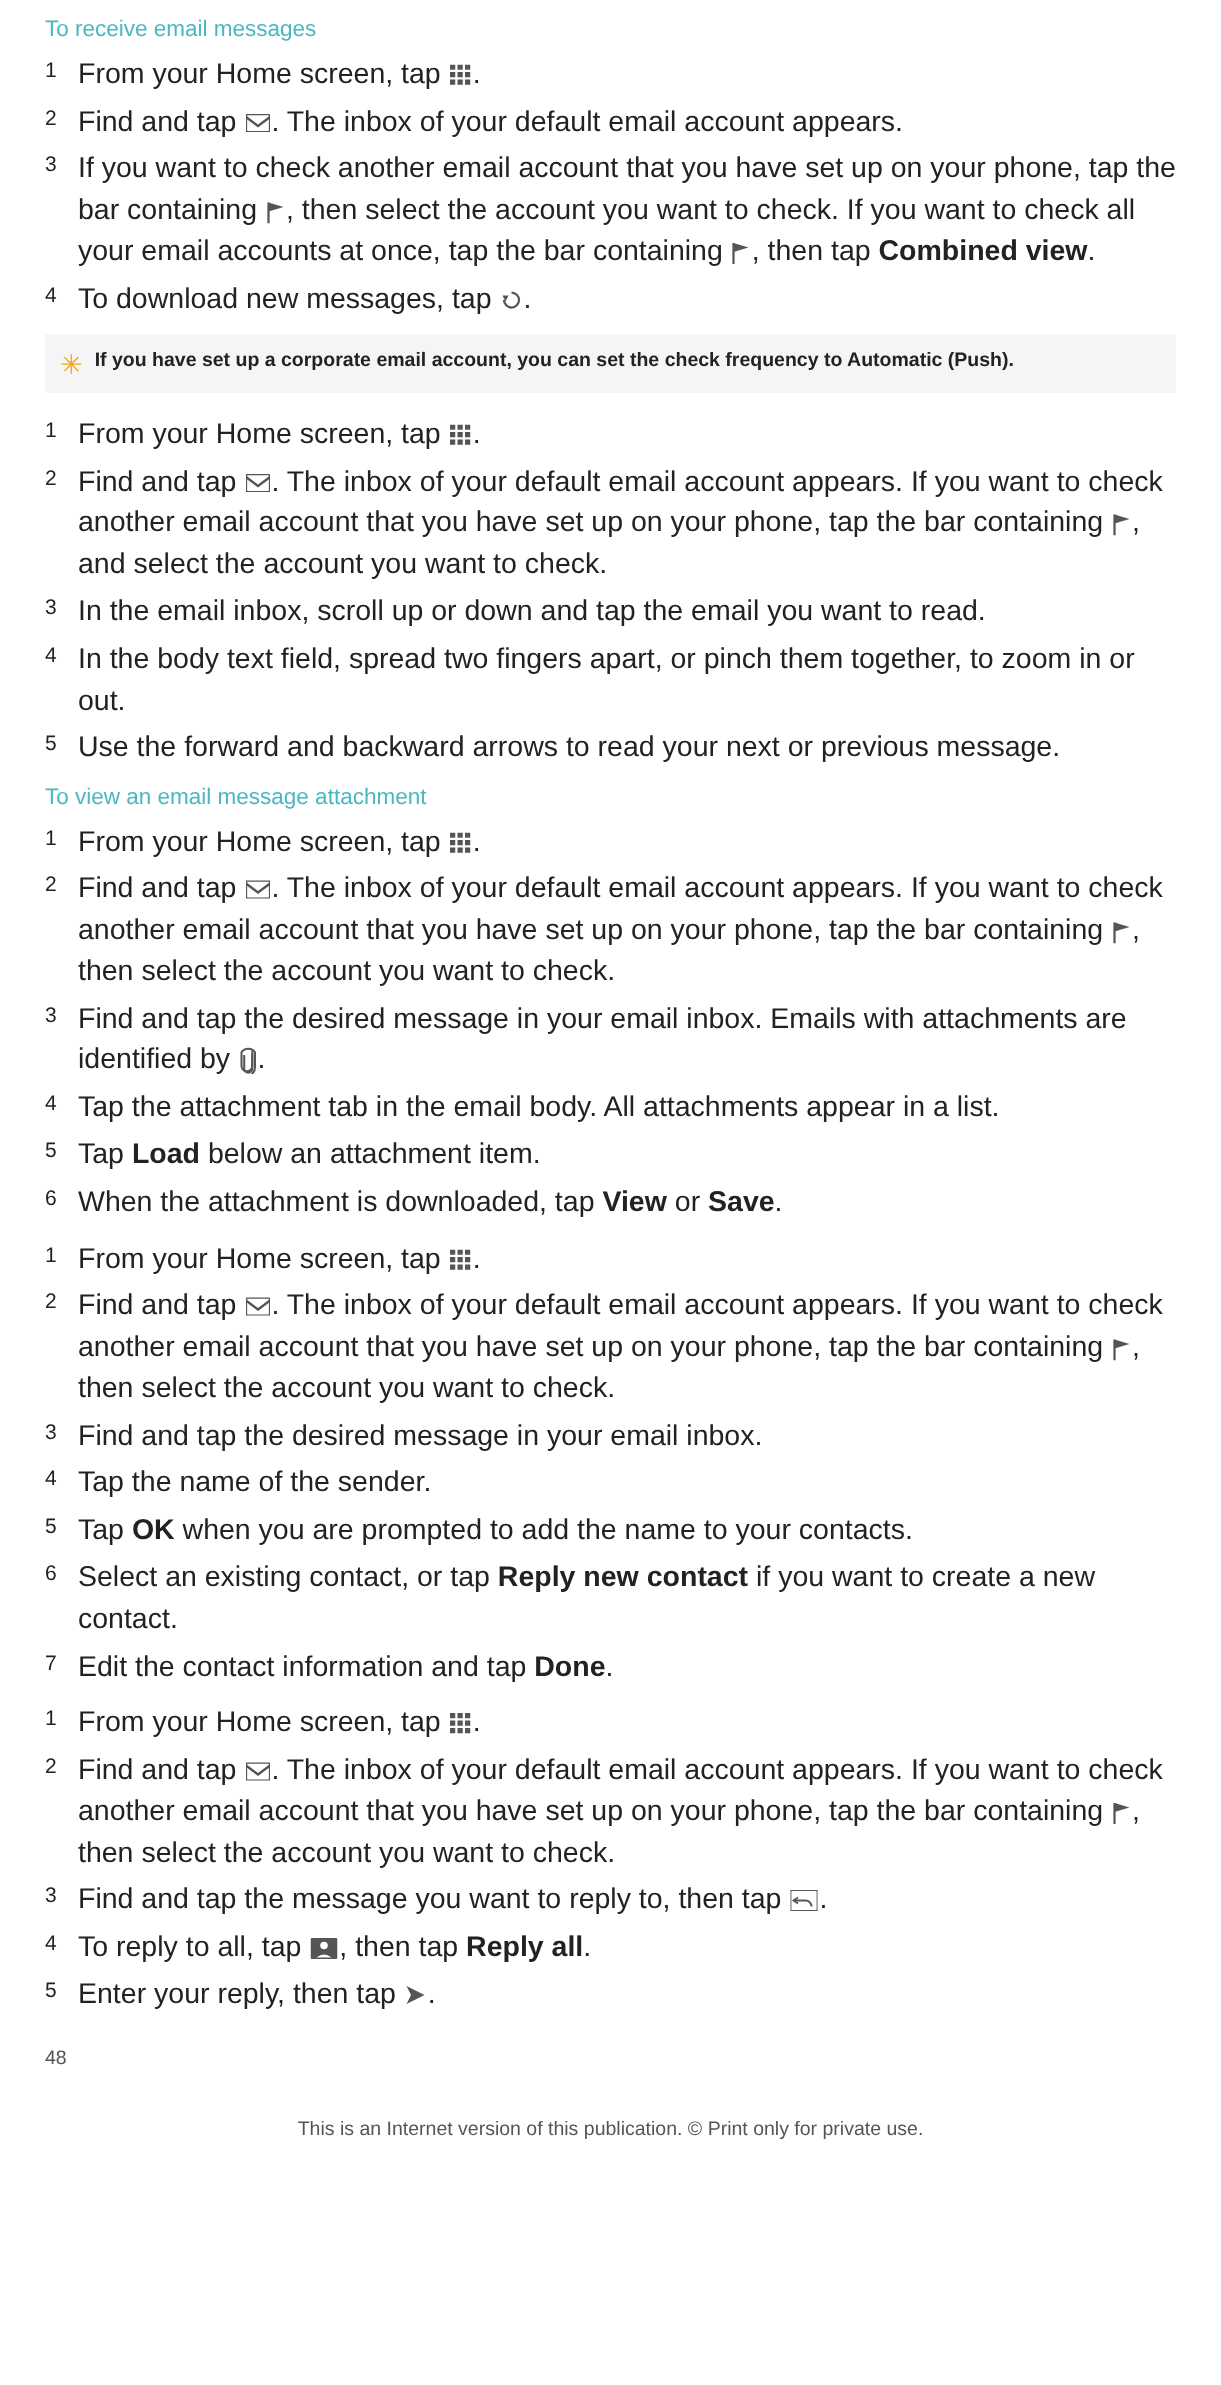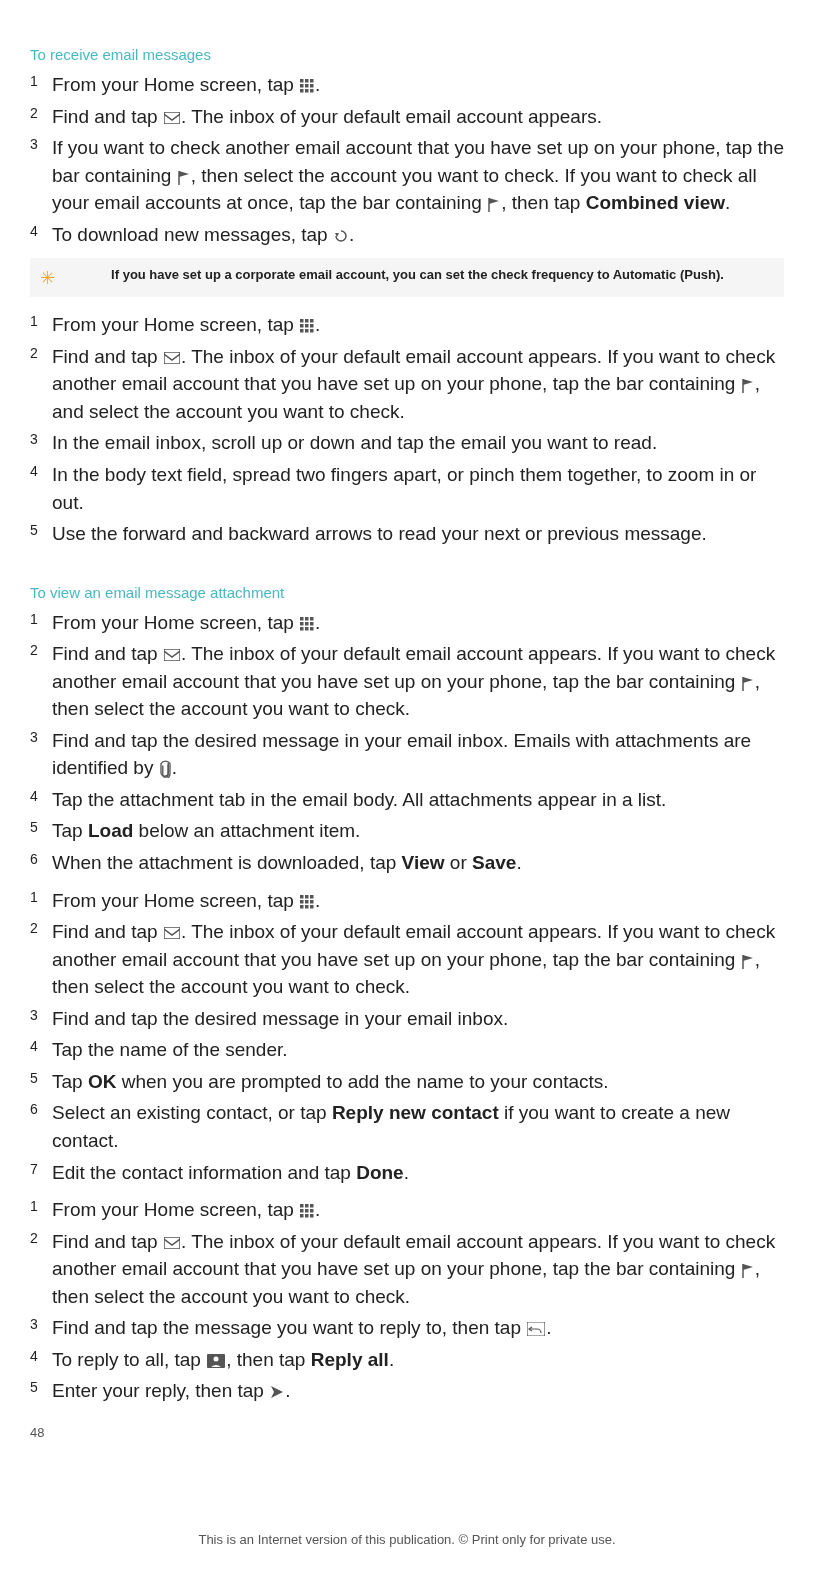--- a/index.html
+++ b/index.html
@@ -10,21 +10,21 @@
       color: #222;
       width: 814px;
       min-height: 1590px;
       padding: 10px 30px 40px 30px;
     }
     .section-title {
       color: #4ab8c1;
       font-size: 15px;
       font-weight: normal;
       margin-bottom: 8px;
-      margin-top: 36px;
+      margin-top: 1px;
     }
     .numbered-list {
       list-style: none;
       padding: 0;
       margin: 0 0 10px 0;
     }
     .numbered-list li {
       display: flex;
       margin-bottom: 4px;
       line-height: 1.45;
@@ -53,26 +53,25 @@
       color: #f5a623;
       font-size: 18px;
       margin-right: 8px;
       margin-top: 1px;
       flex-shrink: 0;
     }
     .tip-text {
       font-size: 13px;
       font-weight: bold;
       line-height: 1.4;
-      margin-left: 48px;
     }
     b { font-weight: bold; }
     .footer {
       text-align: center;
-      margin-top: 92px;
+      margin-top: 32px;
       font-size: 13px;
       color: #555;
     }
     .page-num {
       text-align: left;
       margin-top: 20px;
       font-size: 13px;
       color: #555;
     }
   </style>

